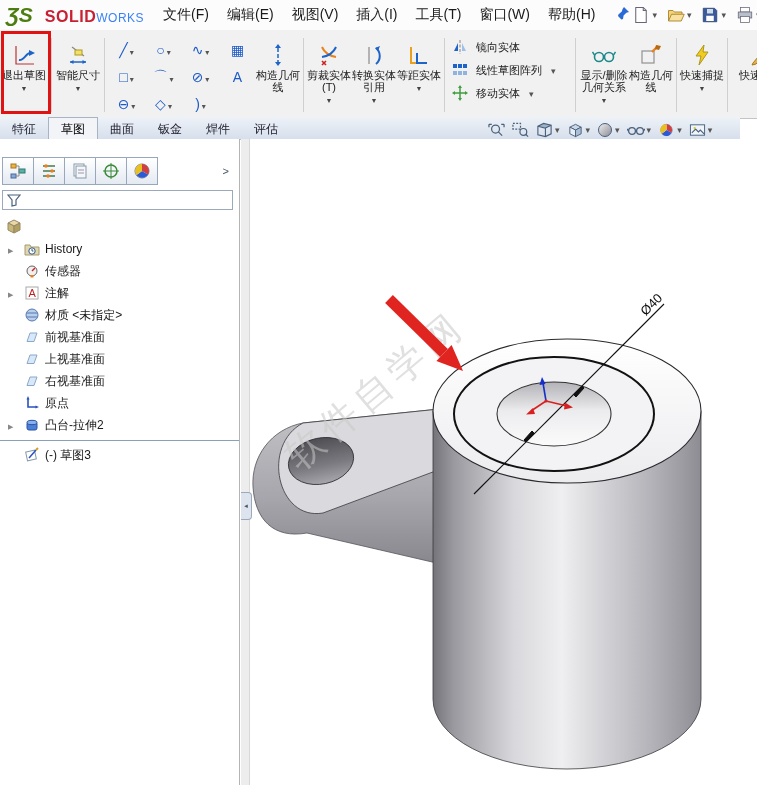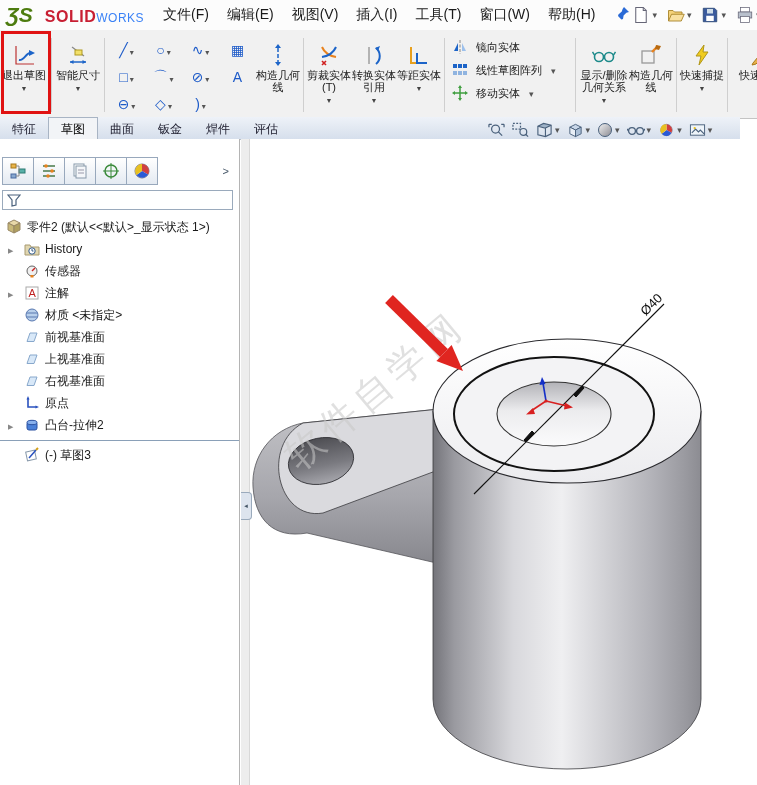--- a/index.html
+++ b/index.html
@@ -448,21 +448,20 @@
     <input type="text" style="">
   </div>
 
   <div class="tree">
     <div class="trow root">
       <svg width="16" height="16" viewBox="0 0 16 16">
           <path d="M8 1l6 3-6 3-6-3z" fill="#e8d8a8" stroke="#998866"></path>
           <path d="M2 4v7l6 3V7z" fill="#c8b878" stroke="#998866"></path>
           <path d="M14 4v7l-6 3V7z" fill="#b0a060" stroke="#998866"></path>
         </svg>
-      <span>零件2 (默认&lt;&lt;默认&gt;_显示状态 1&gt;)</span>
     </div>
     <div class="trow">
       <span class="arr"></span>
       <svg width="16" height="16" viewBox="0 0 16 16">
           <path d="M1 4h5l1 2h8v8H1z" fill="#e0d6b0" stroke="#a89a70"></path>
           <circle cx="8" cy="10" r="3.2" fill="#fff" stroke="#335a8a"></circle>
           <path d="M8 8v2h1.5" stroke="#335a8a" fill="none"></path>
         </svg>
       <span>History</span>
     </div>

